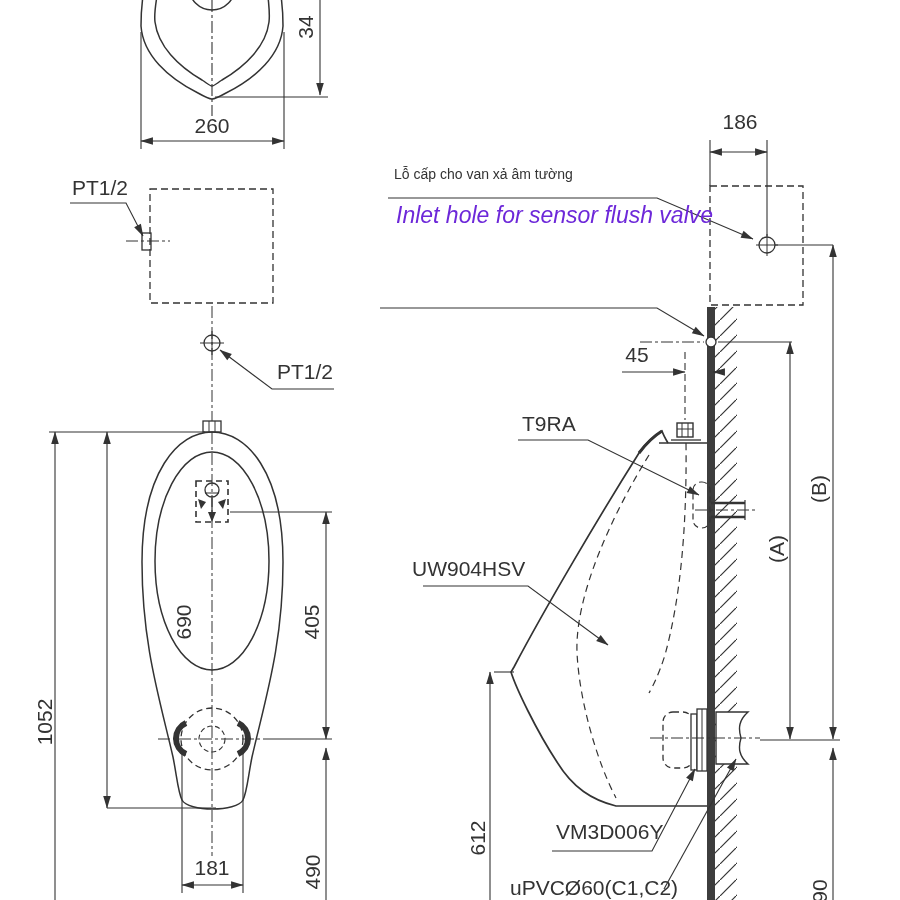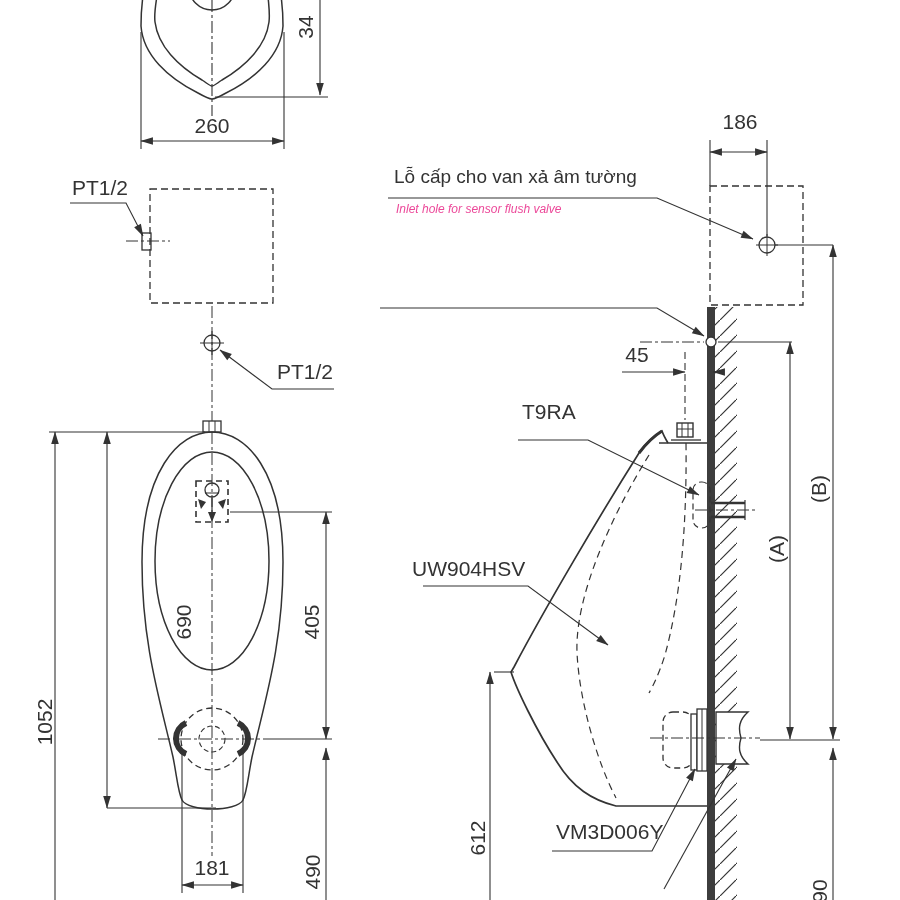--- a/index.html
+++ b/index.html
@@ -2,22 +2,22 @@
 <html><head>
 <meta charset="utf-8">
 <style>
   html,body{margin:0;padding:0;background:#fff;}
   .canvas{position:relative;width:900px;height:900px;background:#ffffff;overflow:hidden;
           font-family:"Liberation Sans","DejaVu Sans",sans-serif;color:#333;}
   svg{position:absolute;left:0;top:0;}
   .lbl{position:absolute;white-space:nowrap;font-size:21px;color:#333;}
   .ctr{transform:translate(-50%,-50%);}
   .rot{transform:translate(-50%,-50%) rotate(-90deg);}
-  .note-vi{position:absolute;white-space:nowrap;font-size:19px;color:#333;}
-  .note-en{position:absolute;white-space:nowrap;font-size:12px;font-style:italic;color:#ec4899;}
+  .note-vi{position:absolute;white-space:nowrap;font-size:14px;color:#333;}
+  .note-en{position:absolute;white-space:nowrap;font-size:23px;font-style:italic;color:#6d28d9;}
 </style>
 </head>
 <body>
 
 <div class="canvas">
 
 <svg width="900" height="900" viewBox="0 0 900 900">
   <defs>
     <marker id="ah" viewBox="0 0 12 8" refX="11.5" refY="4" markerWidth="13" markerHeight="9" orient="auto-start-reverse" markerUnits="userSpaceOnUse">
       <path d="M0.5,0.5 L12,4 L0.5,7.5 z" fill="#333"></path>
@@ -155,20 +155,21 @@
 <div class="lbl rot" style="left:312px;top:622px">405</div>
 <div class="lbl ctr" style="left:212px;top:868px">181</div>
 <div class="lbl rot" style="left:313px;top:872px">490</div>
 <div class="lbl rot" style="left:478px;top:838px">612</div>
 <div class="lbl rot" style="left:777px;top:549px">(A)</div>
 <div class="lbl rot" style="left:819px;top:489px">(B)</div>
 <div class="lbl rot" style="left:820px;top:891px">90</div>
 
 <div class="lbl" style="left:72px;top:176px">PT1/2</div>
 <div class="lbl" style="left:277px;top:360px">PT1/2</div>
-<div class="lbl" style="left:522px;top:400px">T9RA</div>
+<div class="lbl" style="left:522px;top:412px">T9RA</div>
 <div class="lbl" style="left:412px;top:557px">UW904HSV</div>
 <div class="lbl" style="left:556px;top:820px">VM3D006Y</div>
+<div class="lbl" style="left:510px;top:876px">uPVCØ60(C1,C2)</div>
 
 <div class="note-vi" style="left:394px;top:166px">Lỗ cấp cho van xả âm tường</div>
 <div class="note-en" style="left:396px;top:202px">Inlet hole for sensor flush valve</div>
 
 </div>
 
 </body></html>

